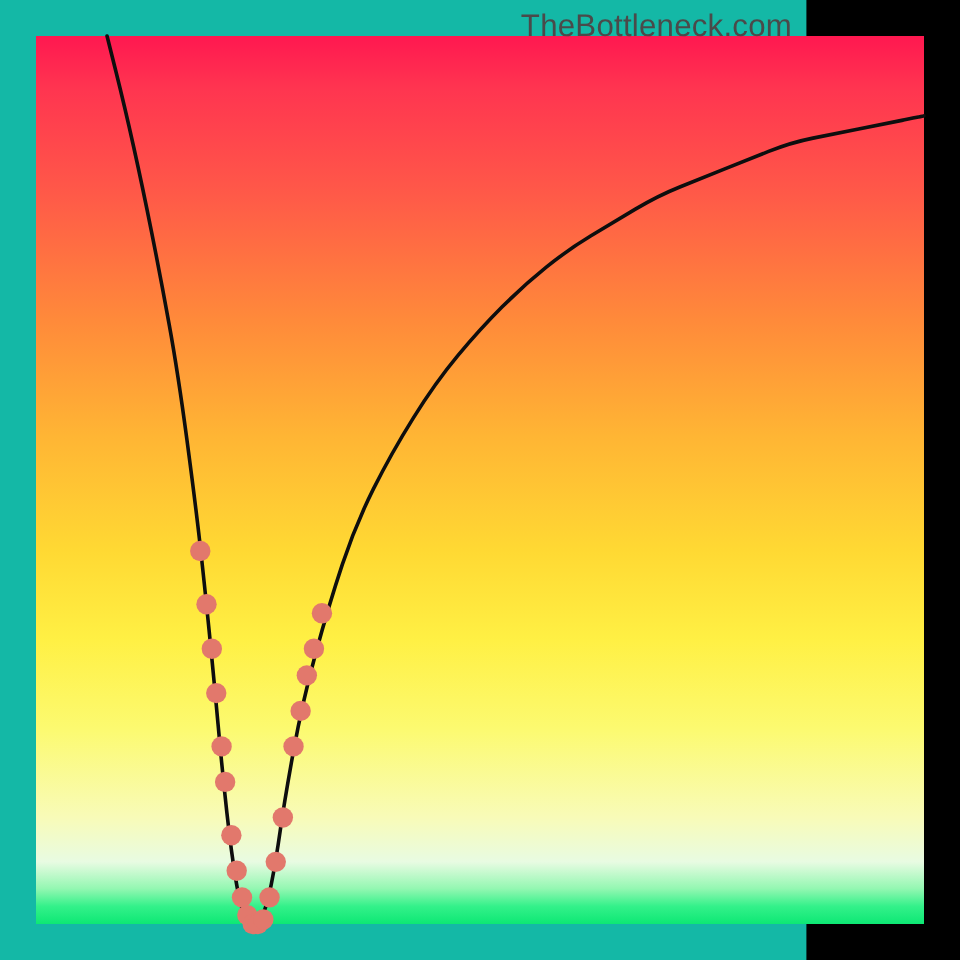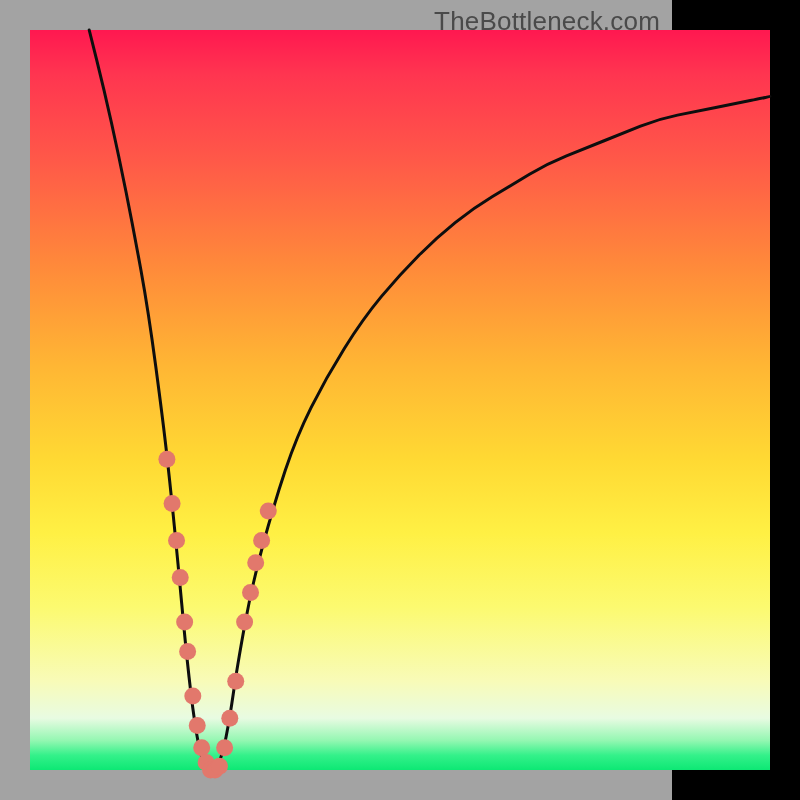--- a/index.html
+++ b/index.html
@@ -8,21 +8,21 @@
     width: 800px;
     height: 800px;
     background: #000;
     overflow: hidden;
     font-family: Arial, Helvetica, sans-serif;
   }
   .frame {
     position: relative;
     width: 672px;
     height: 800px;
-    background: #a3a3a3;
+    background: #14b8a6;
   }
   .plot-area {
     position: absolute;
     left: 30px;
     top: 30px;
     width: 740px;
     height: 740px;
     background: linear-gradient(
       to bottom,
       #ff1850 0%,

